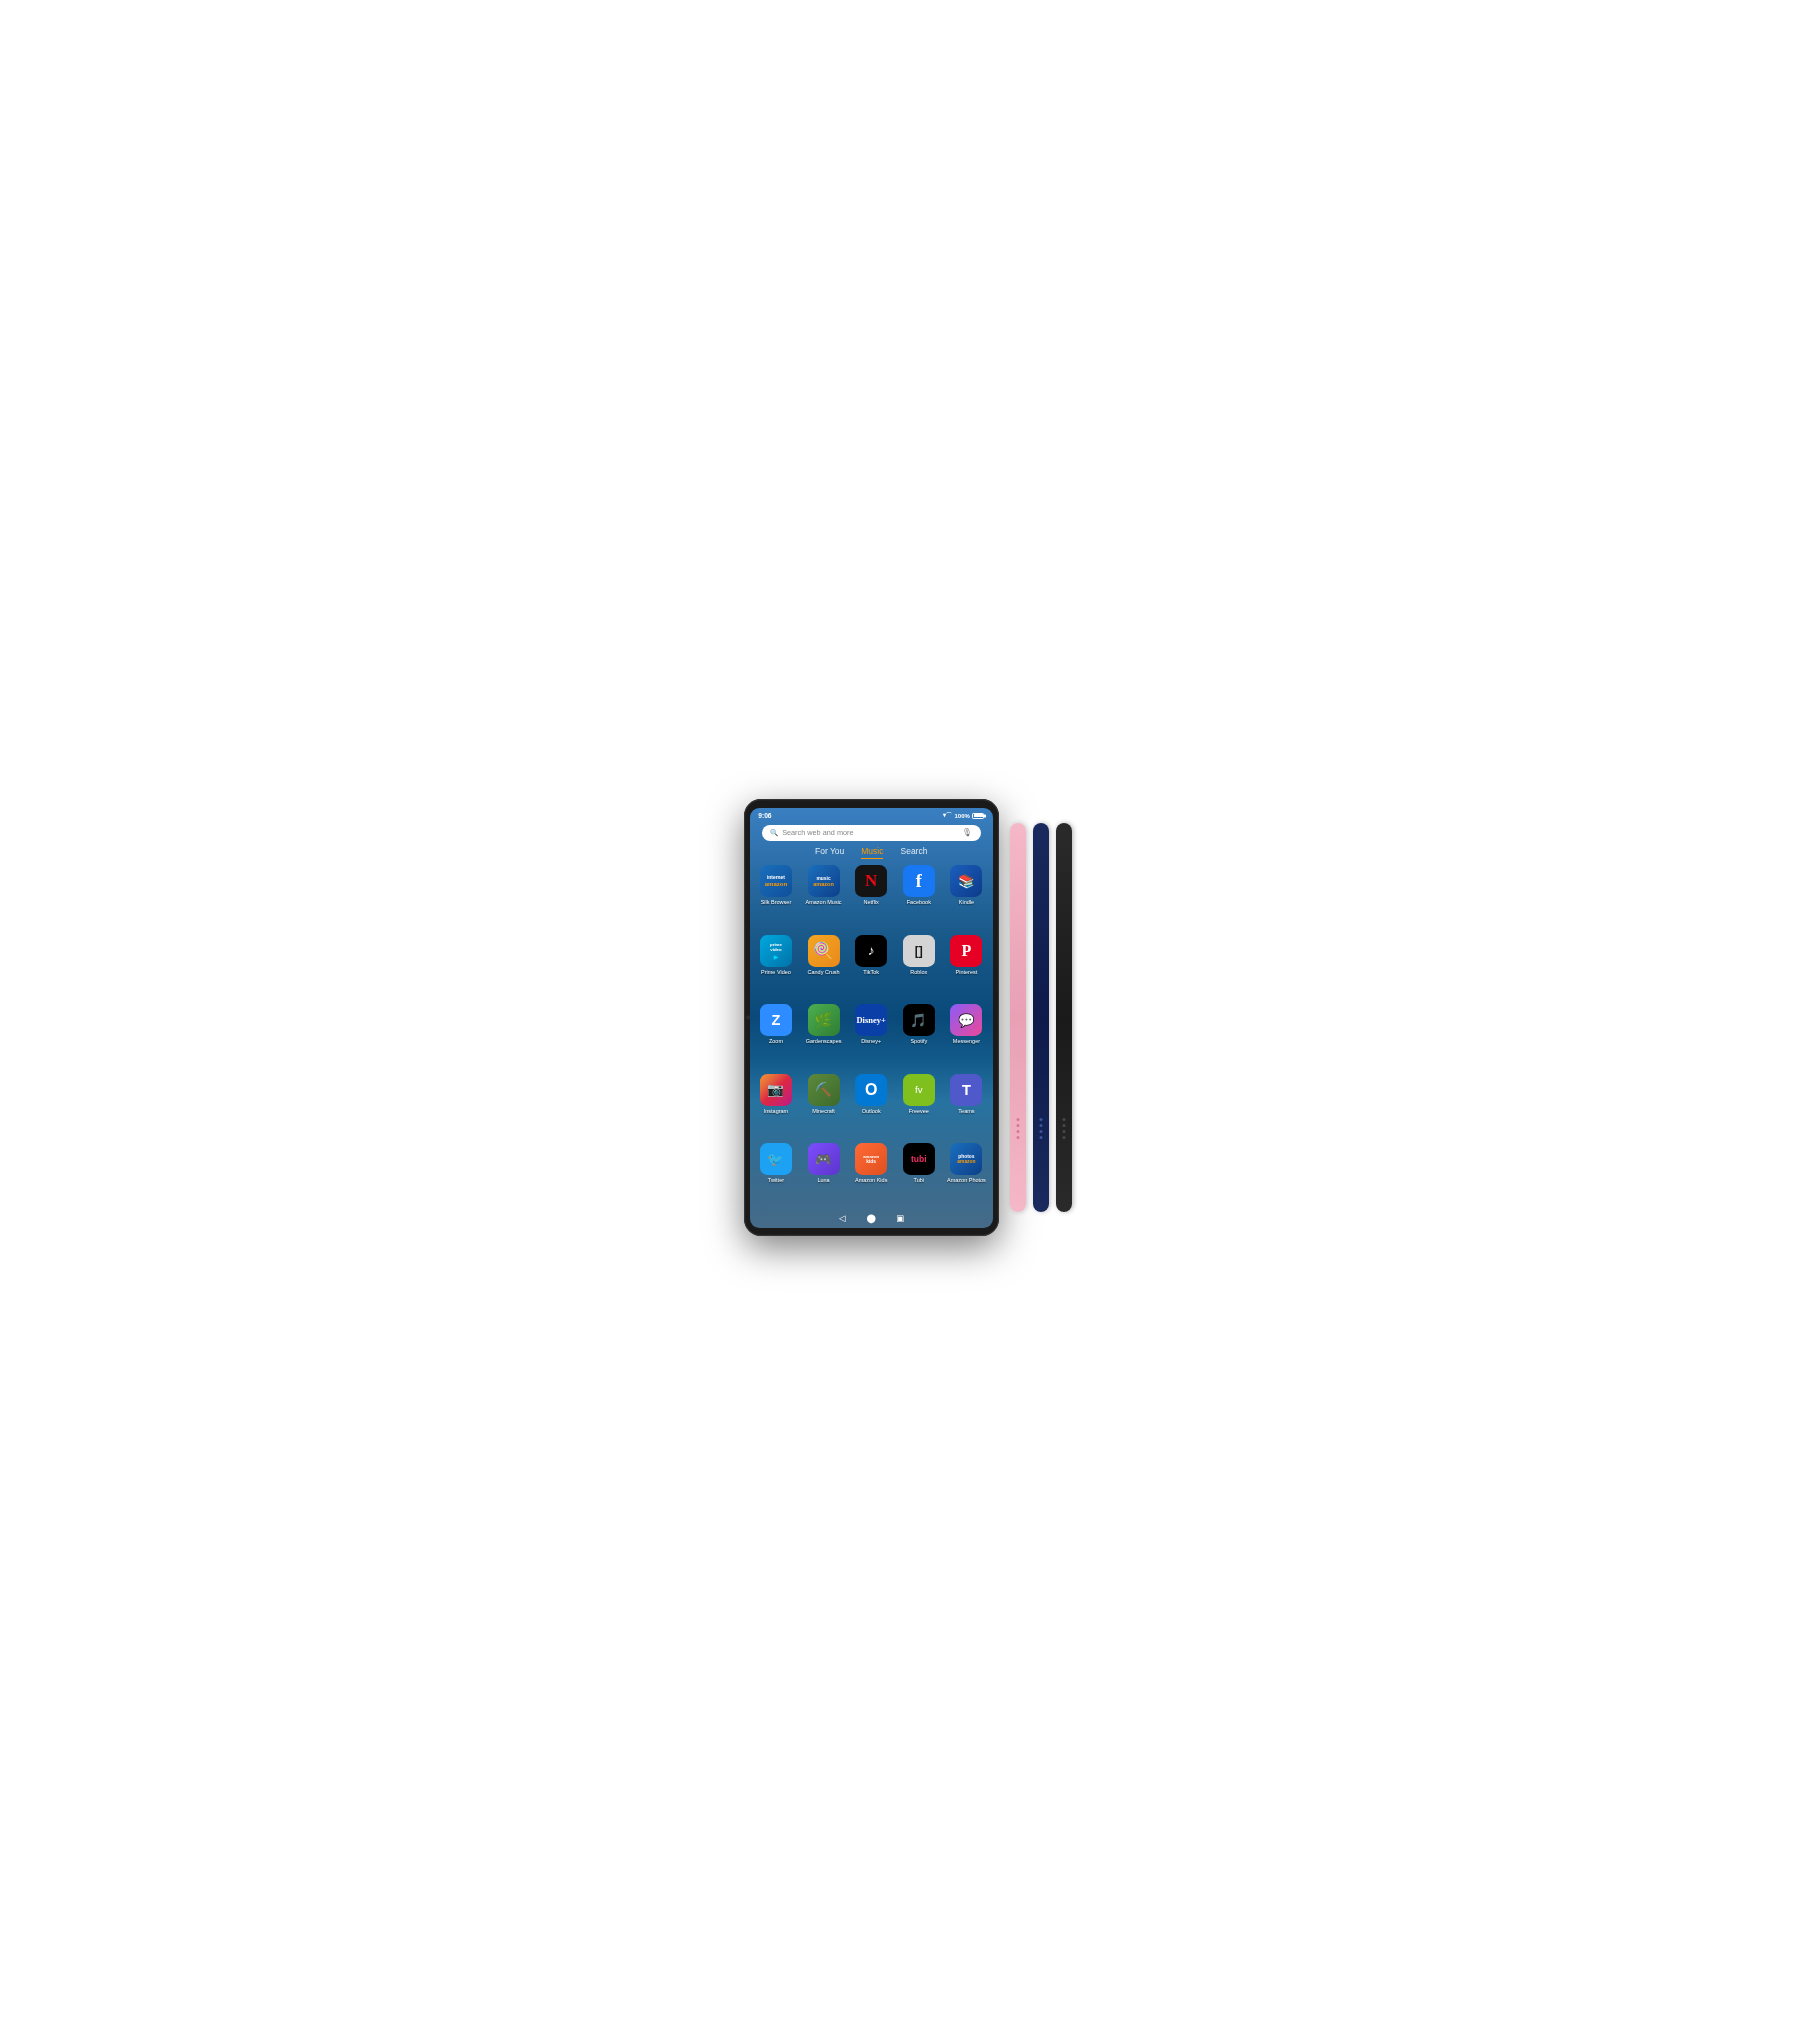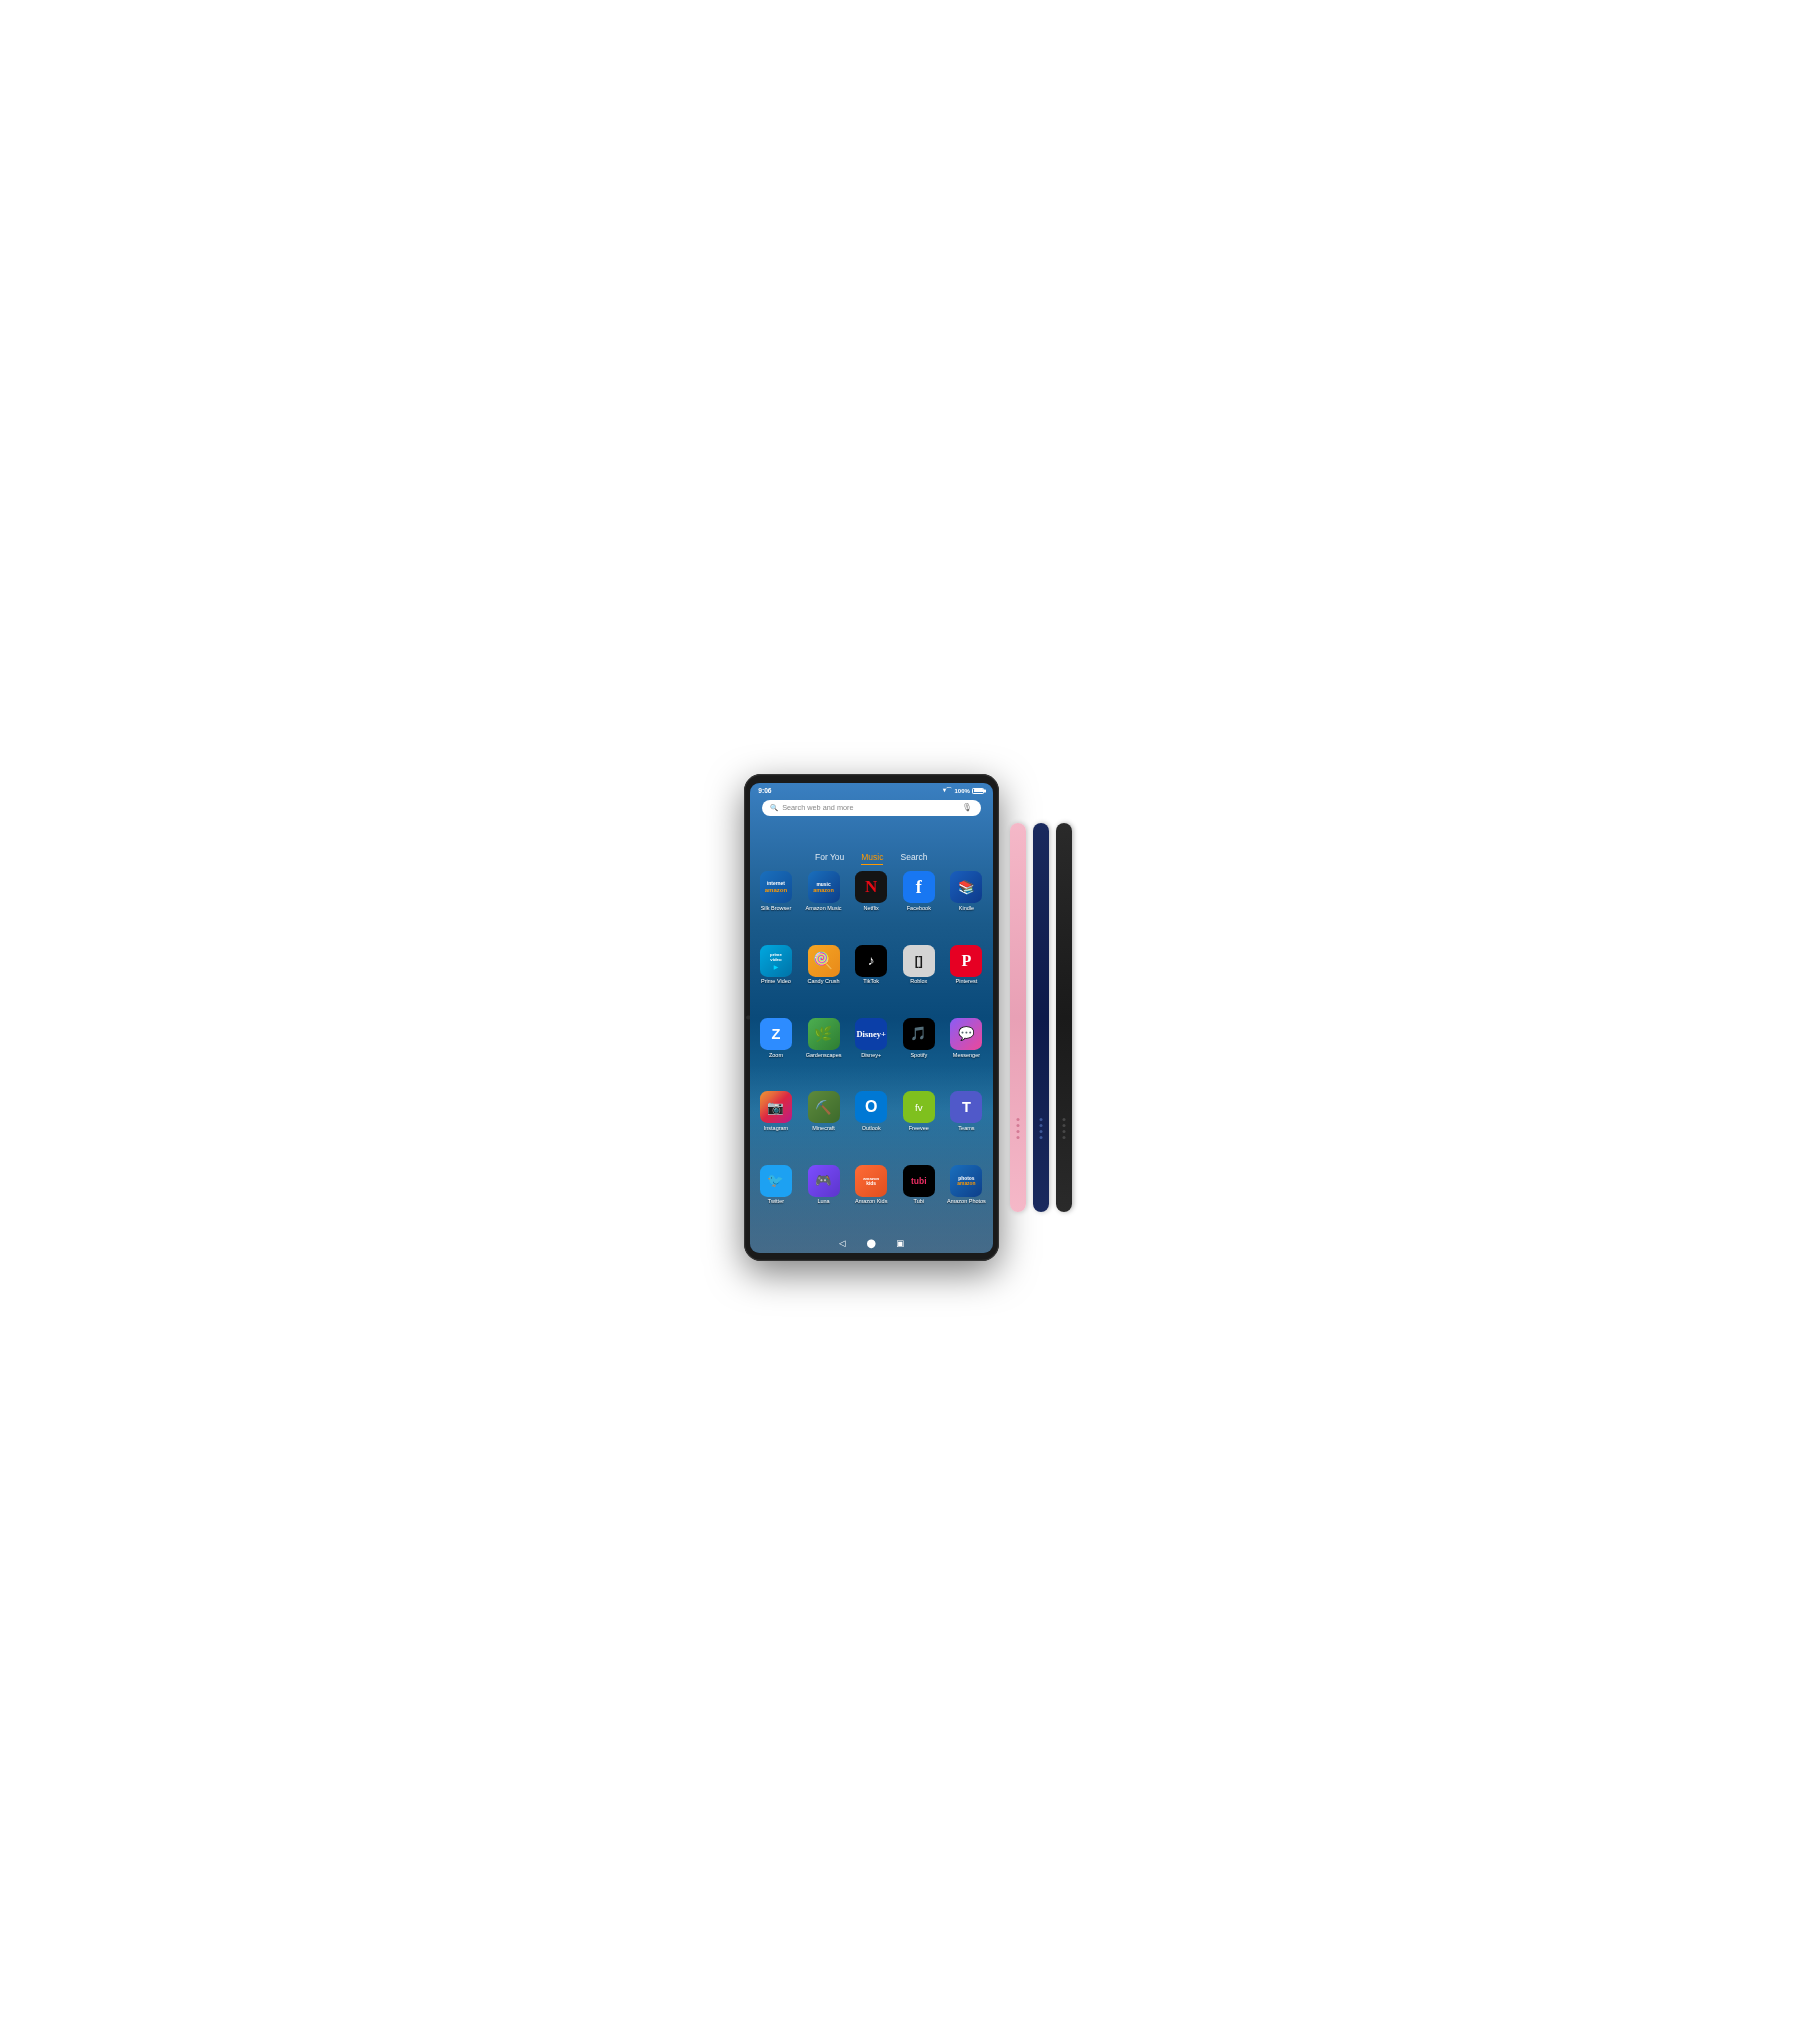--- a/index.html
+++ b/index.html
@@ -14,21 +14,21 @@
     .scene {
       display: flex;
       align-items: center;
       gap: 11px;
       padding: 24px;
     }
 
     
     .tablet {
       width: 255px;
-      height: 487px;
+      height: 437px;
       background: #1a1a1a;
       border-radius: 17px;
       padding: 8.5px 6px;
       box-shadow: 0 12px 36px rgba(0,0,0,0.5), inset 0 0 0 1.2px #333;
       position: relative;
       flex-shrink: 0;
     }
     .tablet-camera {
       width: 4.9px; height: 4.9px;
       background: #2a2a2a;
@@ -128,21 +128,20 @@
       display: flex;
       justify-content: center;
       gap: 17px;
       margin-bottom: 6px;
     }
     .tab {
       font-size: 8.5px;
       color: rgba(255,255,255,0.85);
       padding-bottom: 2.4px;
       cursor: pointer;
-      margin-top: 31px;
     }
     .tab.active {
       color: #ff9900;
       border-bottom: 1.2px solid #ff9900;
     }
 
     
     .app-grid {
       position: relative;
       z-index: 10;

